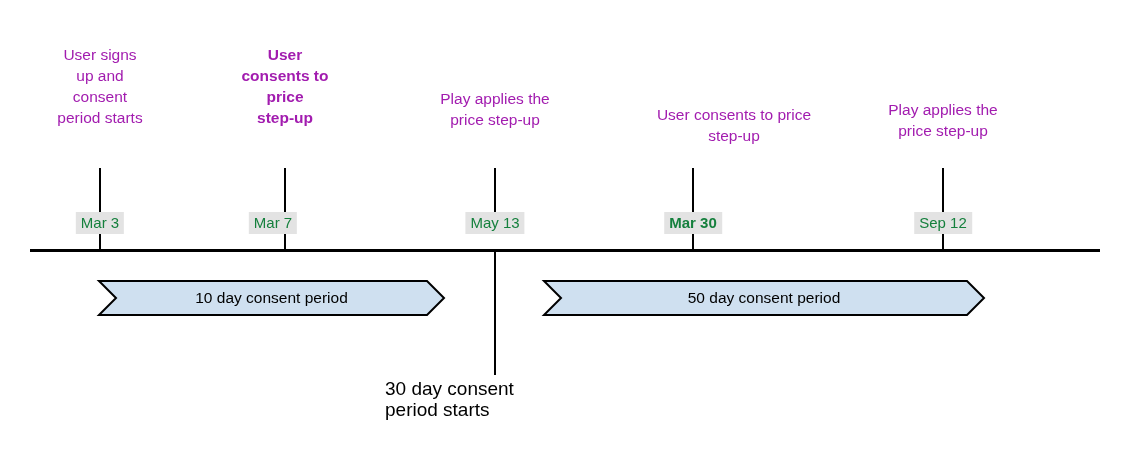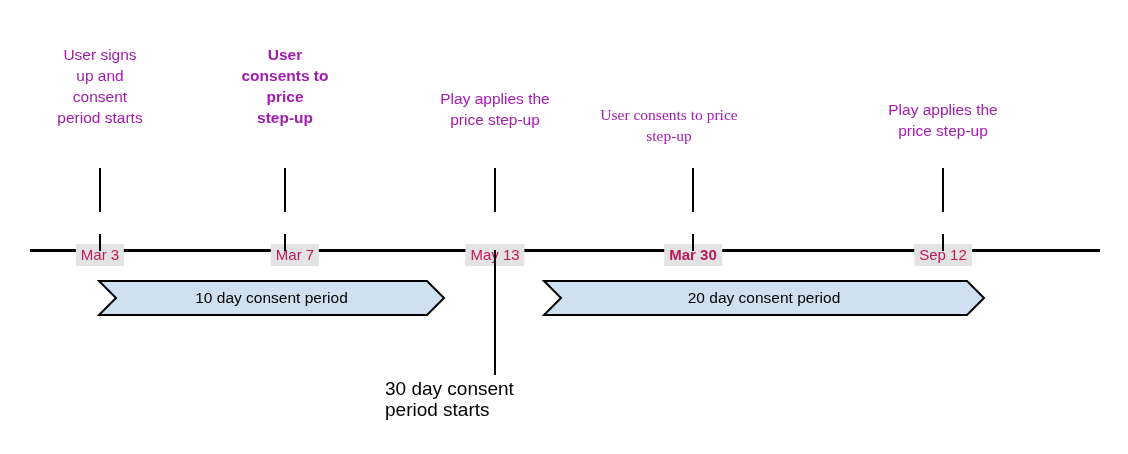--- a/index.html
+++ b/index.html
@@ -30,29 +30,28 @@
   .tick-stub {
     position: absolute;
     width: 2px;
     background: #000000;
   }
 
   
   .date-chip {
     position: absolute;
     background: #e3e3e3;
-    color: #be185d;
+    color: #15803d;
     font-size: 15px;
     line-height: 22px;
     height: 22px;
     padding: 0 5px;
     white-space: nowrap;
     transform: translateX(-50%);
     text-align: center;
-    margin-top: 32px;
   }
 
   
   .event-caption {
     position: absolute;
     font-size: 15.5px;
     line-height: 21px;
     text-align: center;
     transform: translateX(-50%);
     white-space: pre-line;
@@ -105,29 +104,29 @@
 period starts</div>
   <div class="tick-stub" style="left:99px; top:168px; height:44px;"></div>
   <div class="date-chip" style="left:100px; top:212px;">Mar 3</div>
   <div class="tick-stub" style="left:99px; top:234px; height:17px;"></div>
 
   <div class="event-caption" style="left:285px; top:44px; width:180px;font-weight:bold;">User
 consents to
 price
 step-up</div>
   <div class="tick-stub" style="left:284px; top:168px; height:44px;"></div>
-  <div class="date-chip" style="left:295px; top:212px;">Mar 7</div>
+  <div class="date-chip" style="left:273px; top:212px;">Mar 7</div>
   <div class="tick-stub" style="left:284px; top:234px; height:17px;"></div>
 
   <div class="event-caption" style="left:495px; top:88px; width:190px;">Play applies the
 price step-up</div>
   <div class="tick-stub" style="left:494px; top:168px; height:44px;"></div>
   <div class="date-chip" style="left:495px; top:212px;">May 13</div>
 
-  <div class="event-caption" style="left:669px; top:104px; width:250px;font-family:Liberation Serif, serif;">User consents to price
+  <div class="event-caption" style="left:734px; top:104px; width:250px;">User consents to price
 step-up</div>
   <div class="tick-stub" style="left:692px; top:168px; height:44px;"></div>
   <div class="date-chip" style="left:693px; top:212px;font-weight:bold;">Mar 30</div>
   <div class="tick-stub" style="left:692px; top:234px; height:17px;"></div>
 
   <div class="event-caption" style="left:943px; top:99px; width:200px;">Play applies the
 price step-up</div>
   <div class="tick-stub" style="left:942px; top:168px; height:44px;"></div>
   <div class="date-chip" style="left:943px; top:212px;">Sep 12</div>
   <div class="tick-stub" style="left:942px; top:234px; height:17px;"></div>
@@ -140,16 +139,16 @@
     <svg width="347" height="36" viewBox="0 0 347 36" preserveAspectRatio="none">
       <polygon points="1,1 329,1 346,18 329,35 1,35 18,18" fill="#cfe0f0" stroke="#000000" stroke-width="2" stroke-linejoin="miter"></polygon>
     </svg>
     <div class="period-label">10 day consent period</div>
   </div>
 
   <div class="period-banner" style="left:543px; top:280px; width:442px;">
     <svg width="442" height="36" viewBox="0 0 442 36" preserveAspectRatio="none">
       <polygon points="1,1 424,1 441,18 424,35 1,35 18,18" fill="#cfe0f0" stroke="#000000" stroke-width="2" stroke-linejoin="miter"></polygon>
     </svg>
-    <div class="period-label">20 day consent period</div>
+    <div class="period-label">50 day consent period</div>
   </div>
 
 </div>
 
 </body></html>

